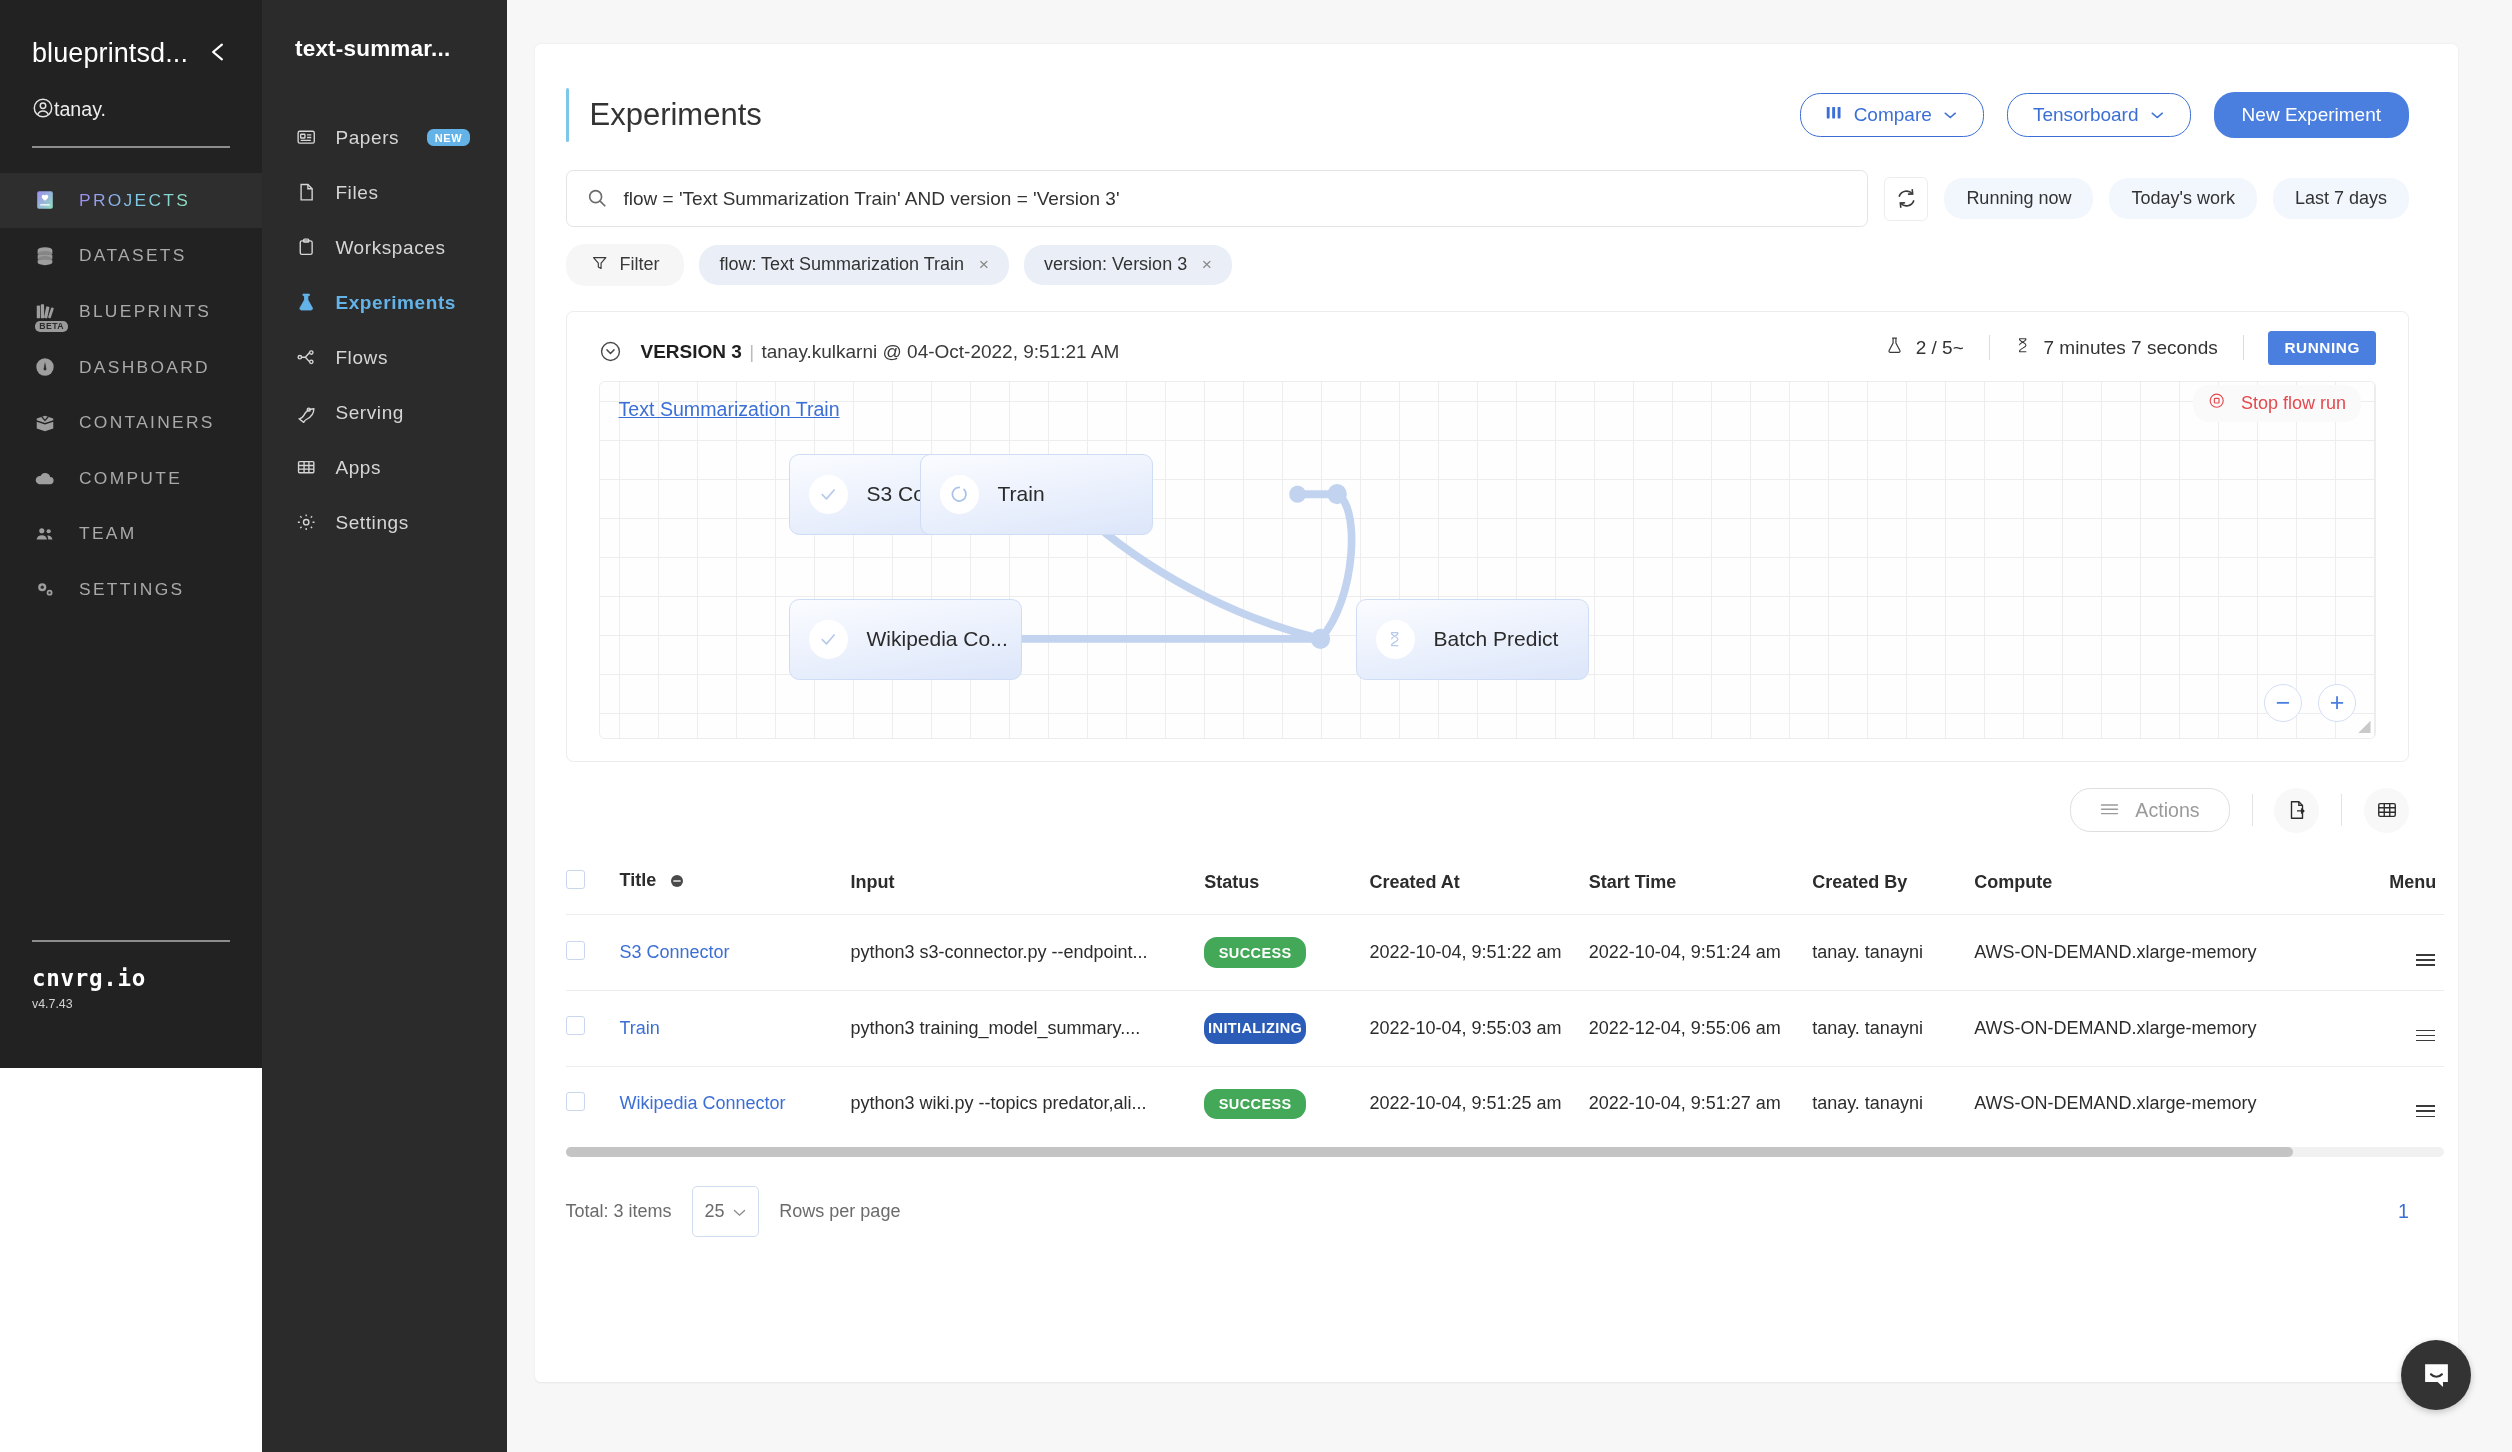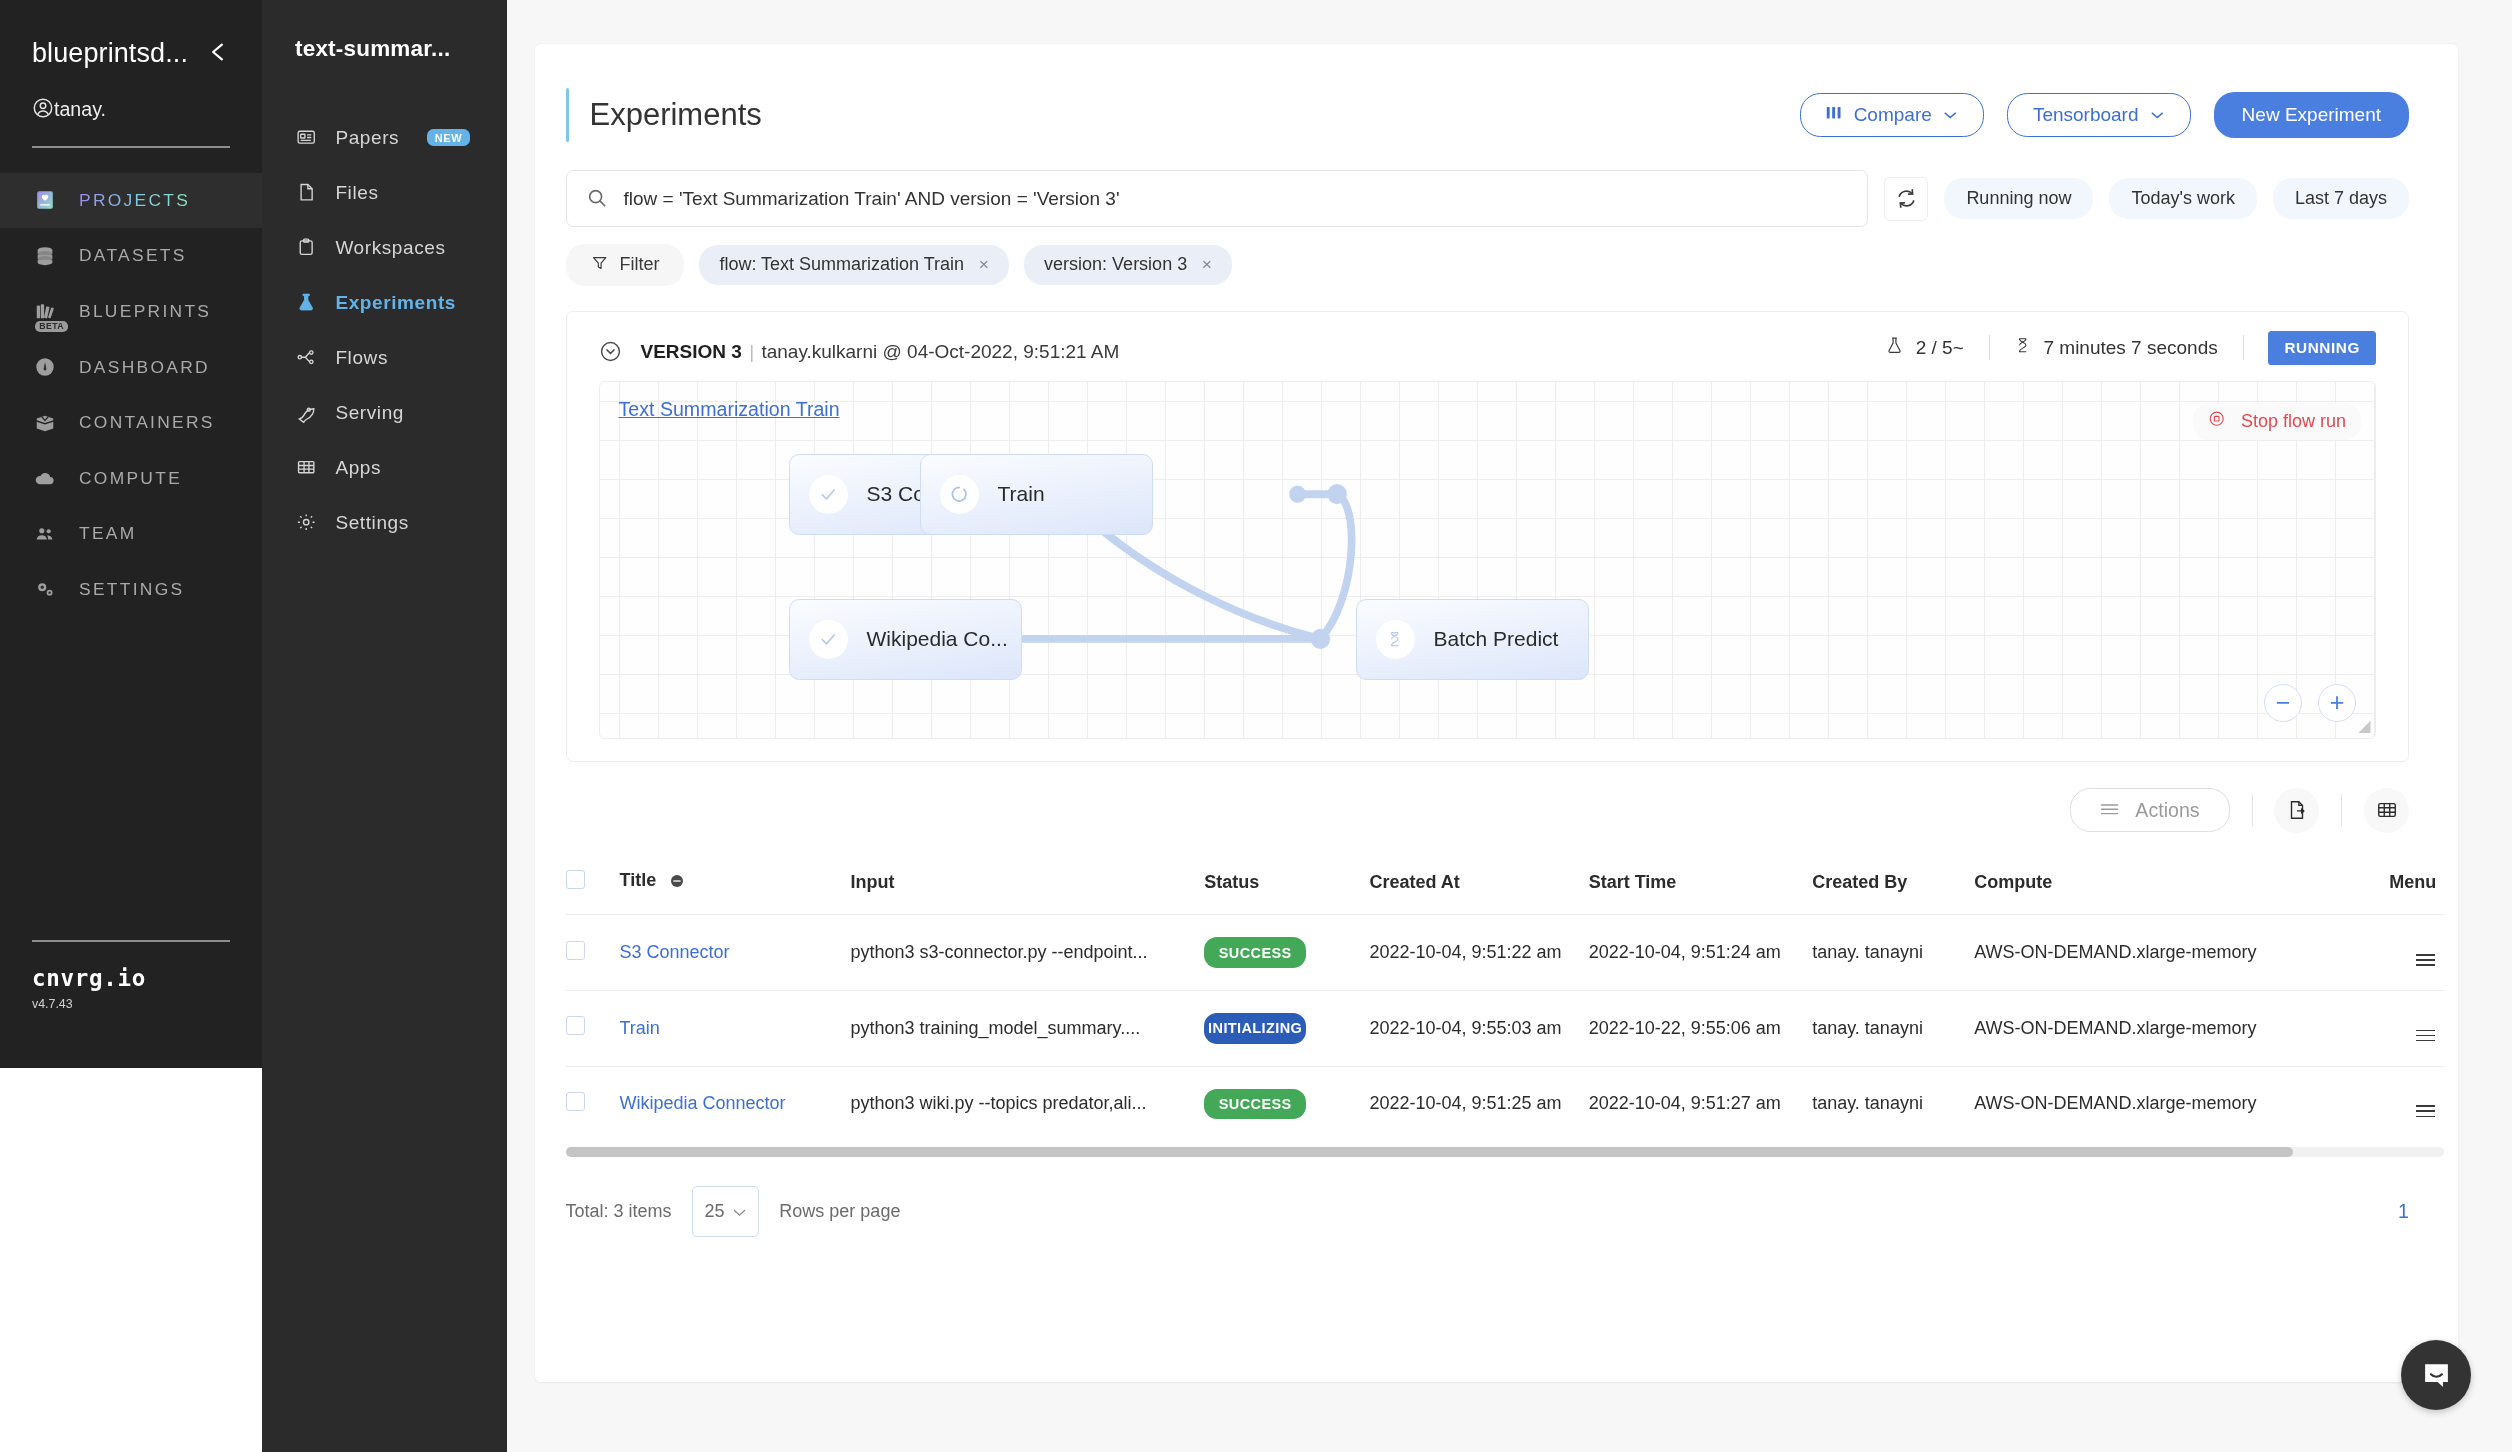--- a/index.html
+++ b/index.html
@@ -172,21 +172,21 @@
       linear-gradient(to bottom, #ededed 0.7px, transparent 0.7px);
     background-size: 39px 39px;
     background-position: 19px 19px;
     overflow: hidden;
   }
   .flow-link {
     position: absolute; left: 19px; top: 16px; font-size: 19.6px;
     color: #3c6fd6; text-decoration: underline; cursor: pointer; z-index: 5;
   }
   .stop-run {
-    position: absolute; right: 14.5px; top: 21px; display: flex; align-items: center;
+    position: absolute; right: 14.5px; top: 3px; display: flex; align-items: center;
     gap: 16px; font-size: 18px; color: #e5484d; background: #fafafa;
     padding: 7.3px 14.5px; border-radius: 16px; cursor: pointer; z-index: 5;
   }
   .node {
     position: absolute; display: flex; align-items: center; gap: 19px;
     border-radius: 10.2px; padding: 0 19px; z-index: 3;
     width: 233px; height: 81px;
     background: linear-gradient(170deg,#fbfcff 0%,#dce6fa 100%);
     border: 0.7px solid #cfdcf5;
   }
@@ -771,21 +771,21 @@
                     <i></i>
                     <i></i>
                   </span></td>
             </tr>
             <tr>
               <td class="col-chk"><span class="chk"></span></td>
               <td class="col-title"><span class="link">Train</span></td>
               <td class="col-input ellip">python3 training_model_summary....</td>
               <td class="col-status"><span class="badge init">INITIALIZING</span></td>
               <td class="col-created">2022-10-04, 9:55:03 am</td>
-              <td class="col-start">2022-10-22, 9:55:06 am</td>
+              <td class="col-start">2022-12-04, 9:55:06 am</td>
               <td class="col-by">tanay. tanayni</td>
               <td class="col-compute">AWS-ON-DEMAND.xlarge-memory</td>
               <td class="col-menu"><span class="menu-ico">
                     <i></i>
                     <i></i>
                     <i></i>
                   </span></td>
             </tr>
             <tr>
               <td class="col-chk"><span class="chk"></span></td>

